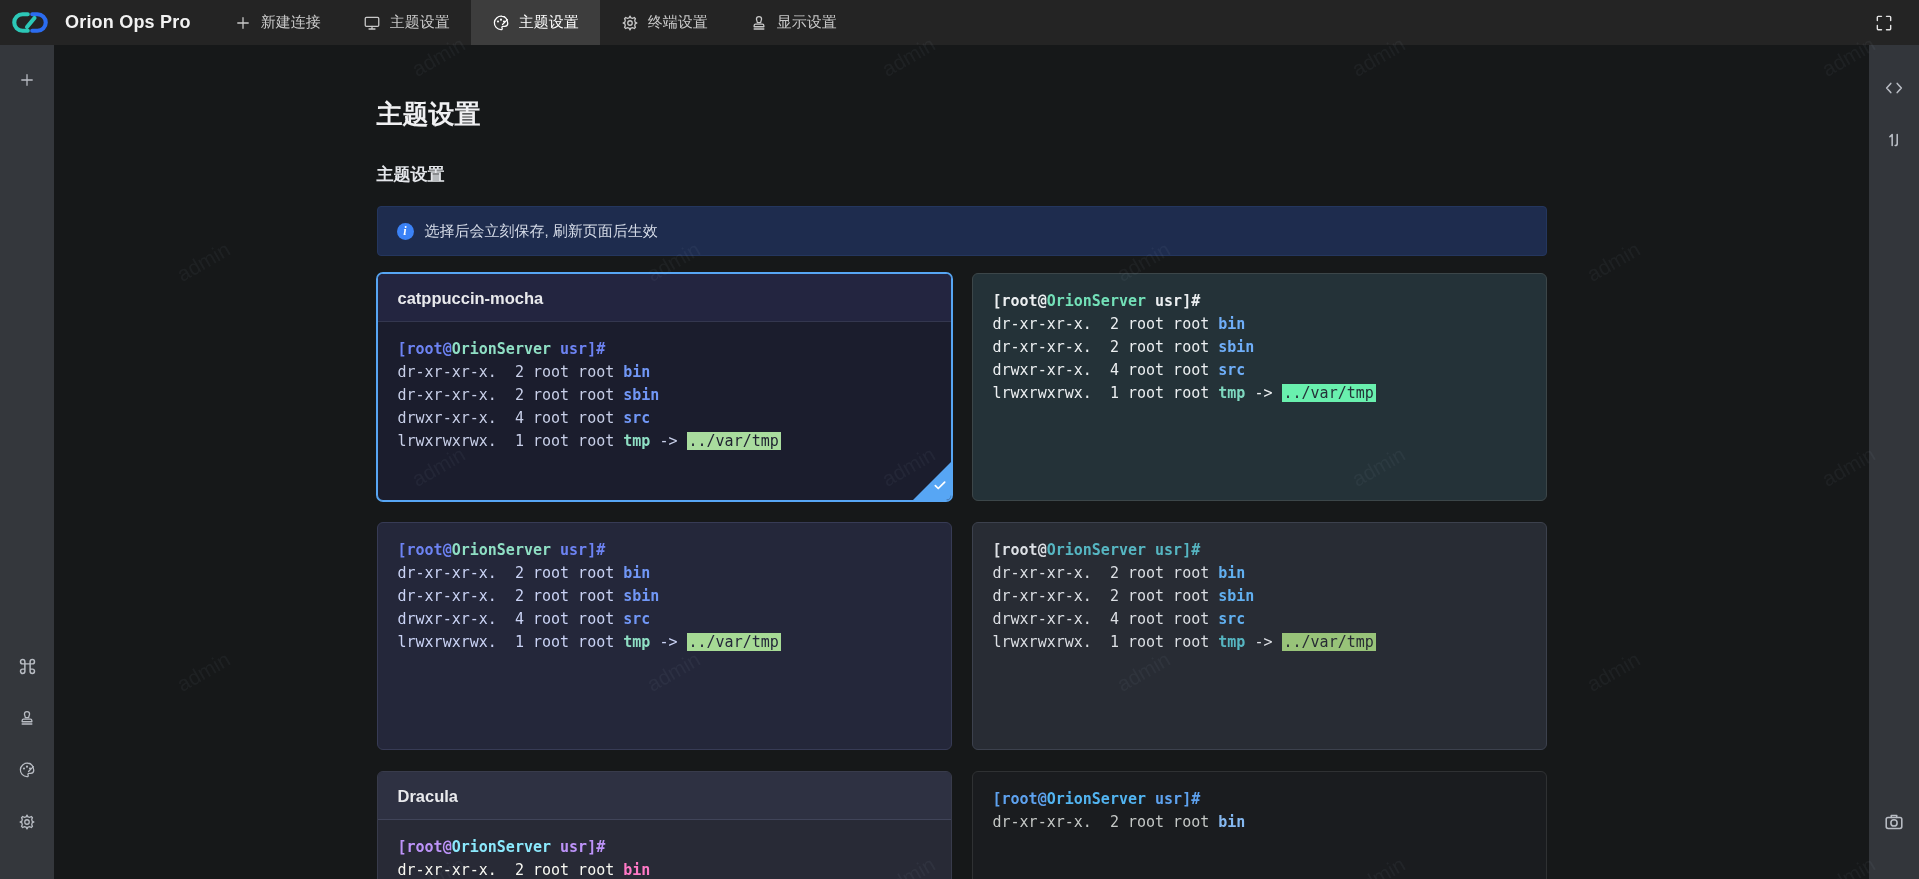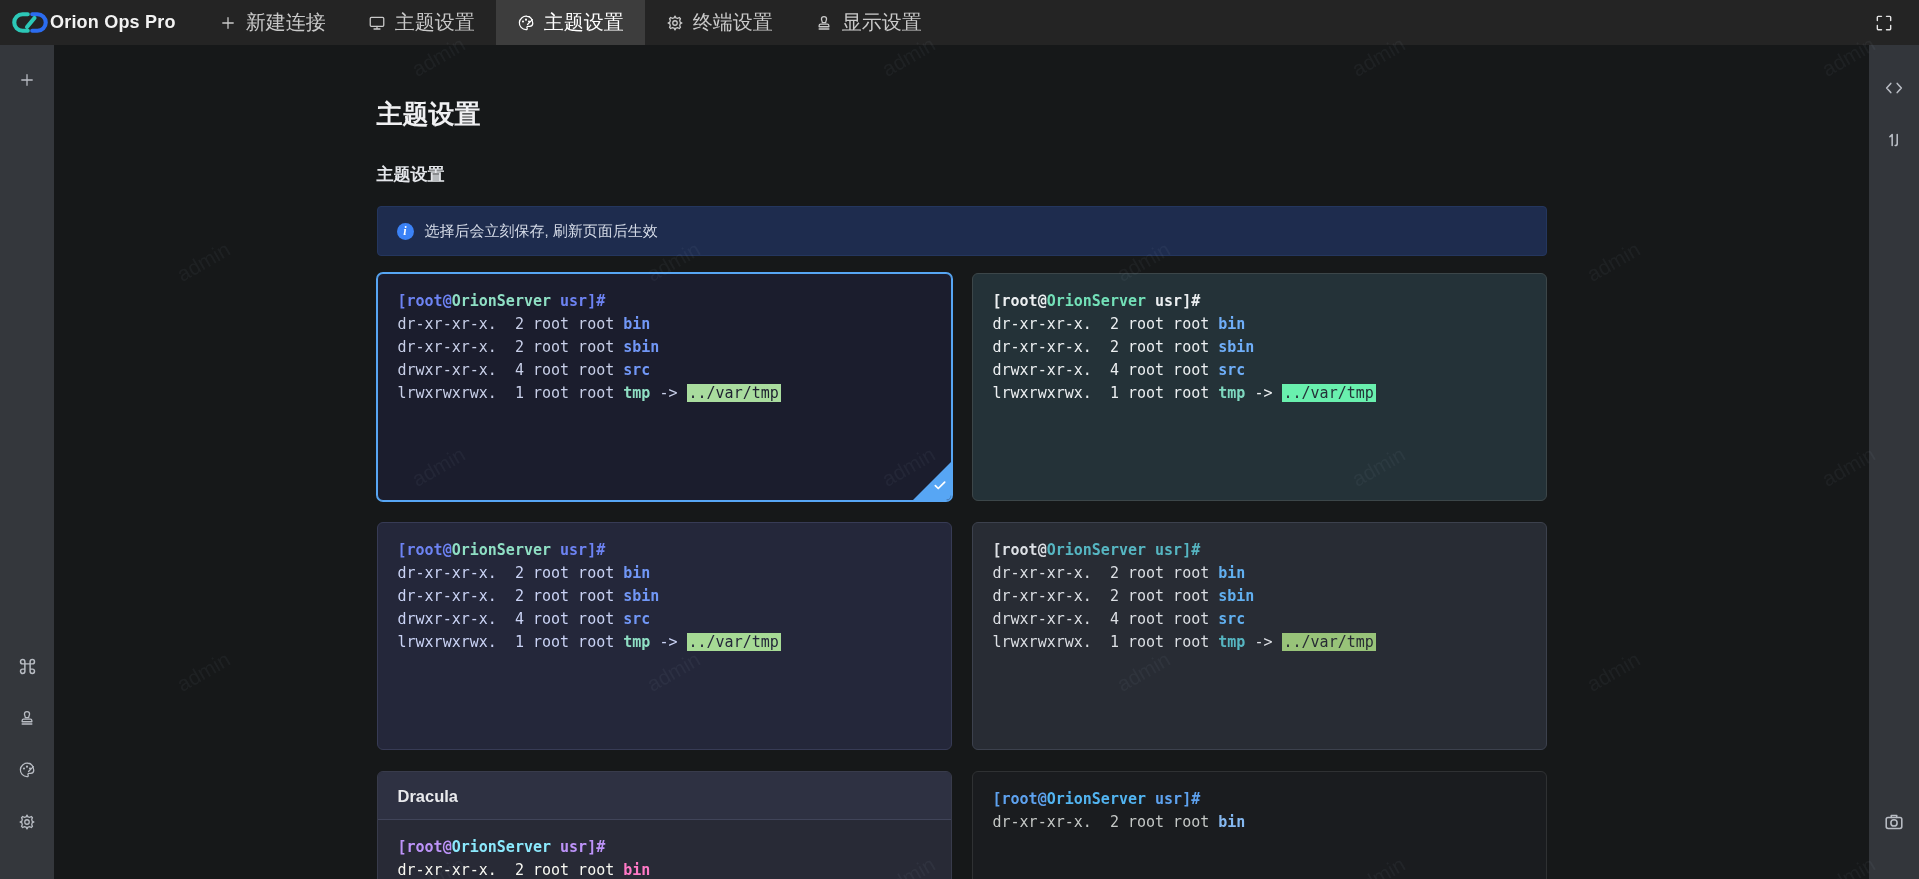--- a/index.html
+++ b/index.html
@@ -1,25 +1,25 @@
 <!DOCTYPE html>
 <html><head>
 <meta charset="utf-8">
 <style>
   * { margin:0; padding:0; box-sizing:border-box; }
   html,body { width:1919px; height:879px; overflow:hidden; background:#161819;
               font-family:"Liberation Sans", sans-serif; }
 
   
   .topnav { position:relative; z-index:5; height:45px; background:#242424; display:flex; align-items:stretch; }
-  .brand { display:flex; align-items:center; gap:2px; padding:0 22px 0 12px; }
+  .brand { display:flex; align-items:center; gap:17px; padding:0 22px 0 12px; }
   .brand-title { color:#f2f2f2; font-size:18px; font-weight:bold; letter-spacing:.2px; white-space:nowrap; }
   .nav-items { display:flex; align-items:stretch; }
   .nav-item { display:flex; align-items:center; gap:9px; padding:0 21px; color:#c9c9c9;
-              font-size:20px; cursor:pointer; white-space:nowrap;justify-content:space-between; }
+              font-size:15px; cursor:pointer; white-space:nowrap;justify-content:space-between; }
   .nav-item.active { background:#3d3d3d; color:#ffffff; }
   .nav-item .ic { display:flex; align-items:center; }
   .nav-item svg { stroke:#c9c9c9; }
   .nav-item.active svg { stroke:#ffffff; }
   .nav-right { margin-left:auto; display:flex; align-items:center; padding-right:20px; }
   .icon-btn { display:flex; align-items:center; justify-content:center; width:30px; height:30px; cursor:pointer; }
 
   
   .frame { display:flex; height:834px; }
   .side { background:#34373c; display:flex; flex-direction:column; align-items:center; }
@@ -175,20 +175,23 @@
   <div class="main">
     <div class="content">
       <div class="h1">主题设置</div>
       <div class="h2">主题设置</div>
       <div class="notice">
         <span class="info-dot">i</span>
         <span class="notice-text">选择后会立刻保存, 刷新页面后生效</span>
       </div>
       <div class="grid">
           <div class="card selected" style="--border: #5897f2; --head-bg: #232540; --body-bg: #1b1d2d; --divider: #34374f; --accent: #57a6f4;">
+    <div class="card-head">
+      <span class="card-title">catppuccin-mocha</span>
+    </div>
     <div class="card-term"><div class="prompt-line"><span style="color: rgb(109, 131, 243);">[root@</span><span style="color: rgb(143, 223, 196);">OrionServer</span><span style="color: rgb(109, 131, 243);"> usr]#</span></div><div><span style="color: rgb(200, 207, 232);">dr-xr-xr-x.  2 root root </span><span class="dirname" style="color: rgb(113, 151, 246); font-weight: bold;">bin</span></div><div><span style="color: rgb(200, 207, 232);">dr-xr-xr-x.  2 root root </span><span class="dirname" style="color: rgb(113, 151, 246); font-weight: bold;">sbin</span></div><div><span style="color: rgb(200, 207, 232);">drwxr-xr-x.  4 root root </span><span class="dirname" style="color: rgb(113, 151, 246); font-weight: bold;">src</span></div><div><span style="color: rgb(200, 207, 232);">lrwxrwxrwx.  1 root root </span><span class="dirname" style="color: rgb(143, 223, 196); font-weight: bold;">tmp</span><span style="color: rgb(200, 207, 232);"> -&gt; </span><span class="symlink" style="color: rgb(30, 32, 48); background: rgb(169, 220, 158);">../var/tmp</span></div></div>
   <div class="corner"></div>
             <span class="corner-check"><svg width="14" height="14" viewBox="0 0 24 24" fill="none" stroke="#ffffff" stroke-width="3" stroke-linecap="round" stroke-linejoin="round">
                 <path d="M4 13l5 5L20 7"></path>
               </svg></span>
           </div>
           <div class="card" style="--border: #3c4649; --head-bg: #2a373d; --body-bg: #243238; --divider: #3a474c; --accent: #57a6f4;">
     <div class="card-term"><div class="prompt-line"><span style="color: rgb(236, 239, 241);">[root@</span><span style="color: rgb(115, 224, 184);">OrionServer</span><span style="color: rgb(236, 239, 241);"> usr]#</span></div><div><span style="color: rgb(236, 239, 241);">dr-xr-xr-x.  2 root root </span><span class="dirname" style="color: rgb(111, 174, 248); font-weight: bold;">bin</span></div><div><span style="color: rgb(236, 239, 241);">dr-xr-xr-x.  2 root root </span><span class="dirname" style="color: rgb(111, 174, 248); font-weight: bold;">sbin</span></div><div><span style="color: rgb(236, 239, 241);">drwxr-xr-x.  4 root root </span><span class="dirname" style="color: rgb(111, 174, 248); font-weight: bold;">src</span></div><div><span style="color: rgb(236, 239, 241);">lrwxrwxrwx.  1 root root </span><span class="dirname" style="color: rgb(127, 217, 192); font-weight: bold;">tmp</span><span style="color: rgb(236, 239, 241);"> -&gt; </span><span class="symlink" style="color: rgb(36, 50, 56); background: rgb(105, 240, 174);">../var/tmp</span></div></div>
   </div>
           <div class="card" style="--border: #373b55; --head-bg: #292c45; --body-bg: #24273a; --divider: #3b3f5c; --accent: #57a6f4;">

